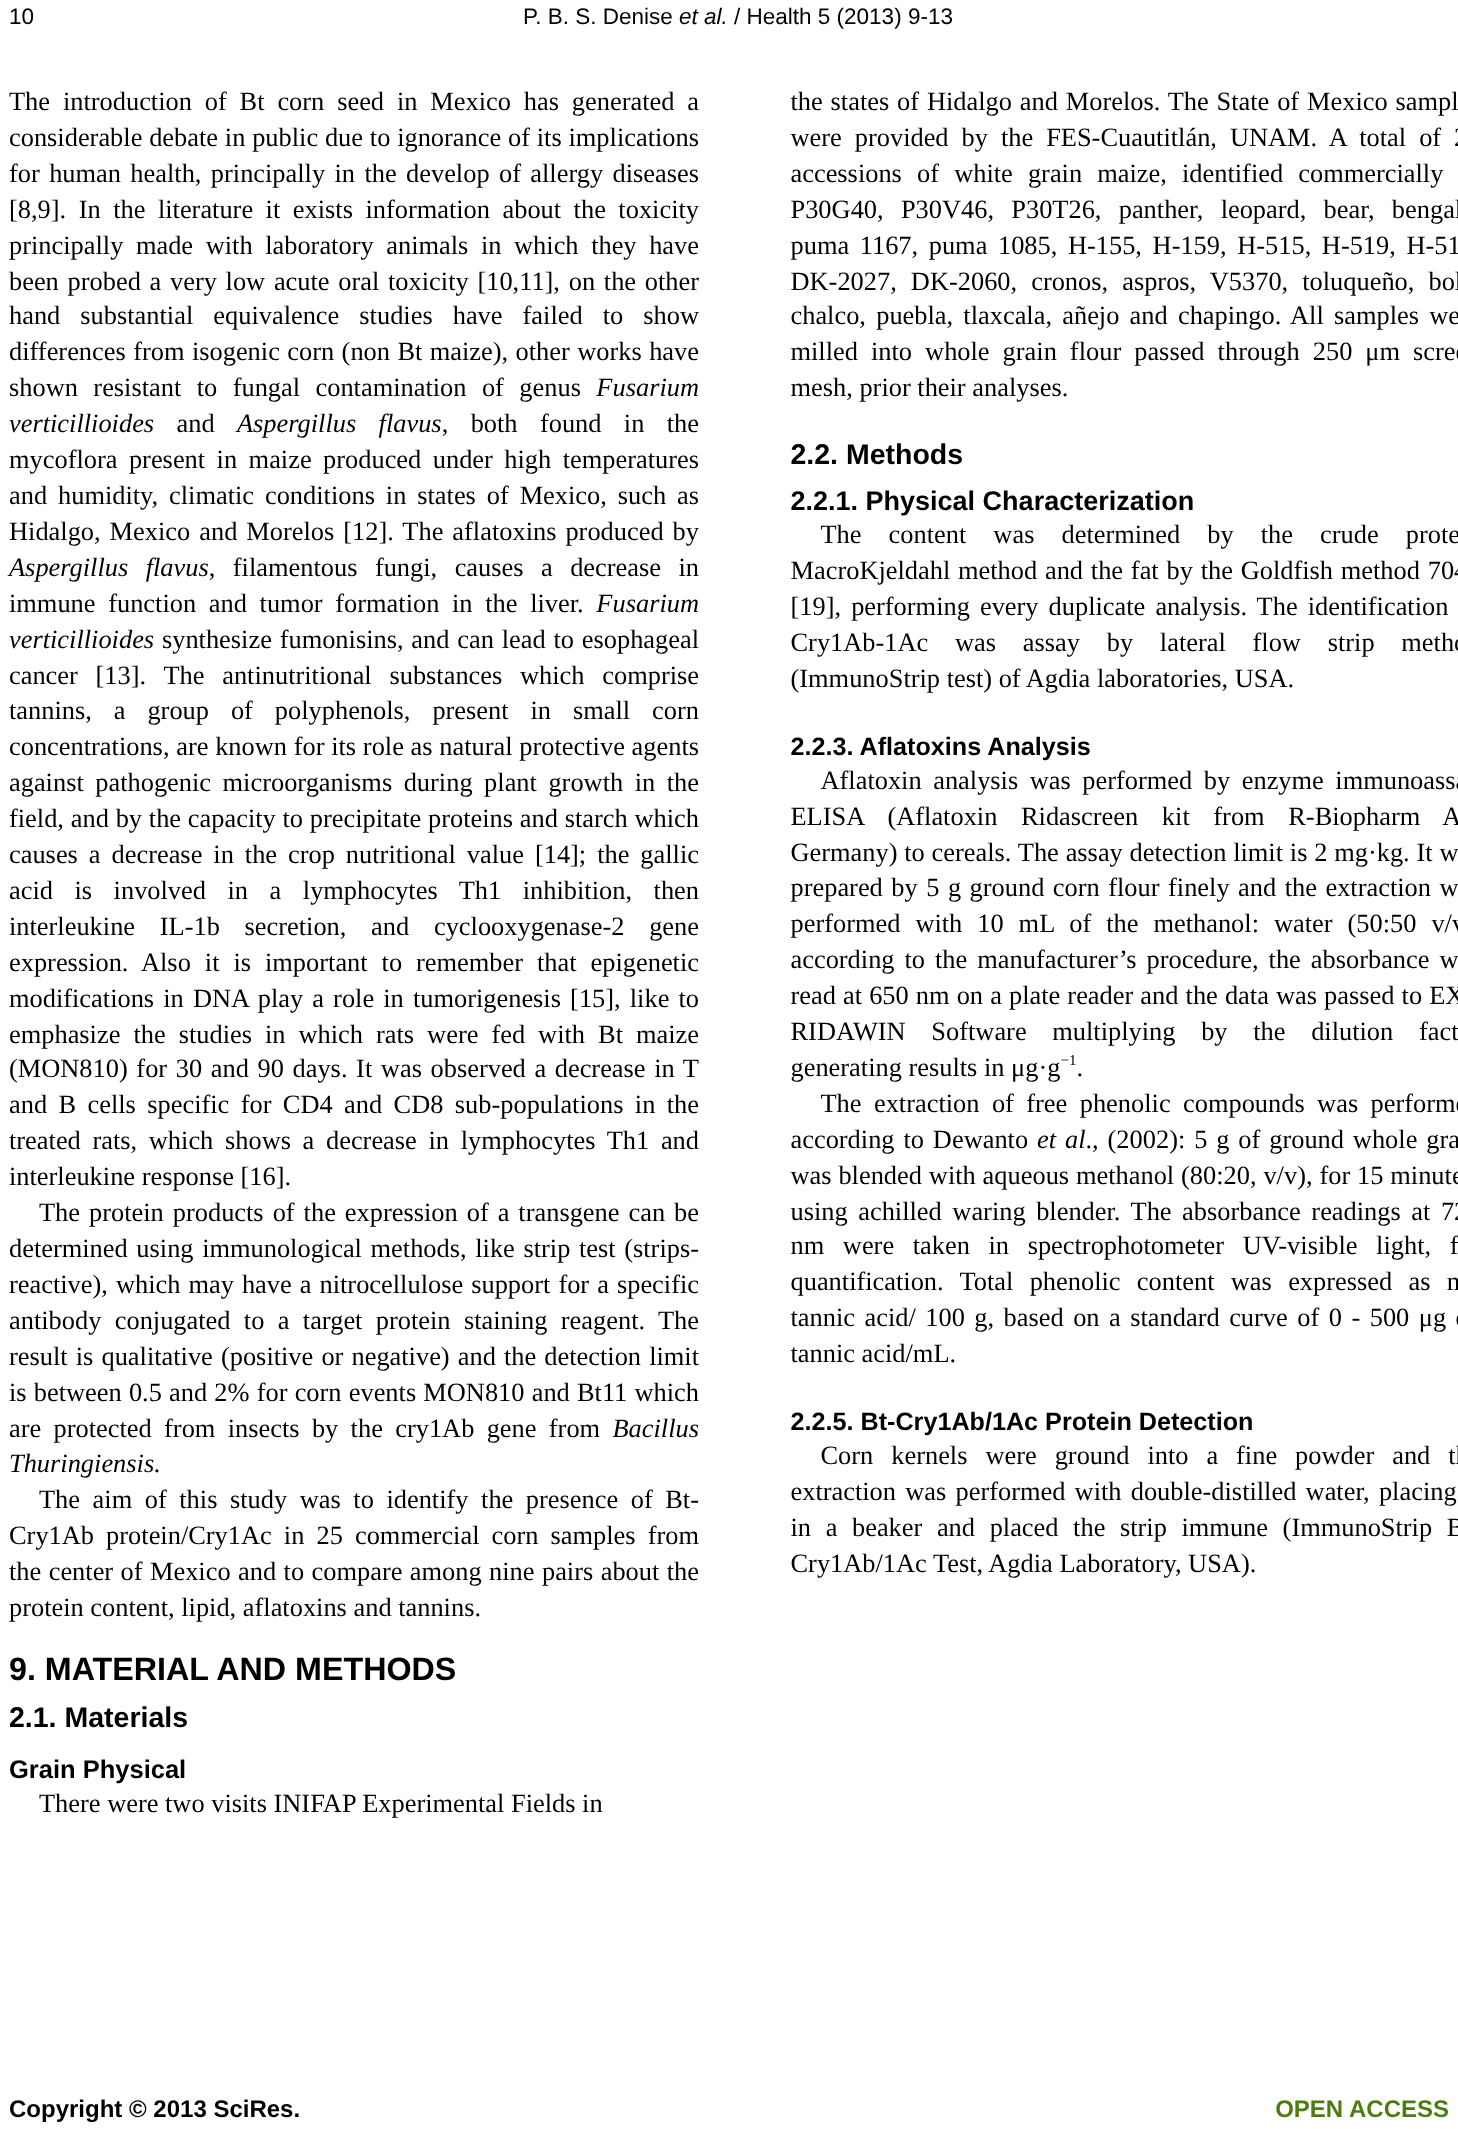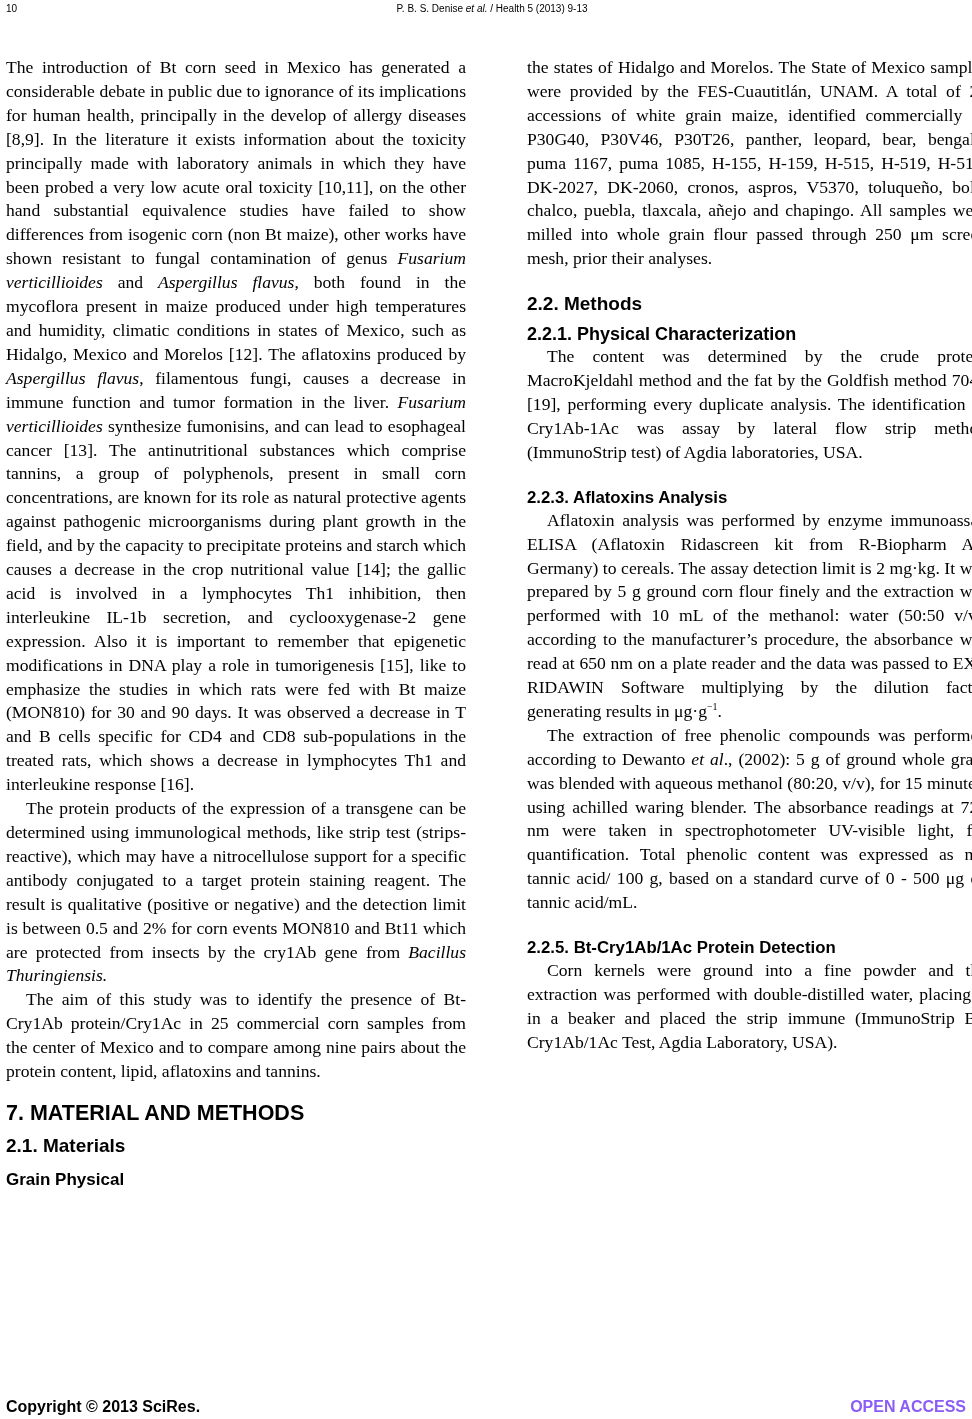--- a/index.html
+++ b/index.html
@@ -1,17 +1,17 @@
 <!DOCTYPE html>
 <html><head>
 <meta charset="utf-8">
 <style>
   html, body { margin:0; padding:0; background:#ffffff; }
   body { width:972px; height:1419px; position:relative; overflow:hidden; color:#000; }
-  .header { position:absolute; top:0; left:0; width:972px; height:26px; font-family:"Liberation Sans", sans-serif; font-size:10px; }
+  .header { position:absolute; top:0; left:0; width:972px; height:26px; font-family:"Liberation Sans", sans-serif; font-size:15px; }
   .page-num { position:absolute; left:6px; top:3px; }
   .running-head { position:absolute; left:0; right:0; top:3px; text-align:center;padding-left:12px; }
   .col { position:absolute; top:56px; font-family:"Liberation Serif", serif; font-size:17.6px; line-height:23.9px; text-align:justify; }
   .col-left { left:6px; width:460px; }
   .col-right { left:527px; width:460px; }
   p { margin:0; }
   p.indent { text-indent:20px; }
   .sec { font-family:"Liberation Sans", sans-serif; font-weight:bold; margin:0; }
   .h1 { font-size:21.5px; line-height:28px; margin-top:15px; }
   .h2 { font-size:19px; line-height:26px; margin-top:6px; }
@@ -29,33 +29,34 @@
 
 <div class="header">
   <span class="page-num">10</span>
   <div class="running-head"><span>P. B. S. Denise </span><em>et al.</em><span> / Health 5 (2013) 9-13</span></div>
 </div>
 
 <div class="col col-left">
   <p><span>The introduction of Bt corn seed in Mexico has generated a considerable debate in public due to ignorance of its implications for human health, principally in the develop of allergy diseases [8,9]. In the literature it exists information about the toxicity principally made with laboratory animals in which they have been probed a very low acute oral toxicity [10,11], on the other hand substantial equivalence studies have failed to show differences from isogenic corn (non Bt maize), other works have shown resistant to fungal contamination of genus </span><em>Fusarium verticillioides</em><span> and </span><em>Aspergillus flavus</em><span>, both found in the mycoflora present in maize produced under high temperatures and humidity, climatic conditions in states of Mexico, such as Hidalgo, Mexico and Morelos [12]. The aflatoxins produced by </span><em>Aspergillus flavus</em><span>, filamentous fungi, causes a decrease in immune function and tumor formation in the liver. </span><em>Fusarium verticillioides</em><span> synthesize fumonisins, and can lead to esophageal cancer [13]. The antinutritional substances which comprise tannins, a group of polyphenols, present in small corn concentrations, are known for its role as natural protective agents against pathogenic microorganisms during plant growth in the field, and by the capacity to precipitate proteins and starch which causes a decrease in the crop nutritional value [14]; the gallic acid is involved in a lymphocytes Th1 inhibition, then interleukine IL-1b secretion, and cyclooxygenase-2 gene expression. Also it is important to remember that epigenetic modifications in DNA play a role in tumorigenesis [15], like to emphasize the studies in which rats were fed with Bt maize (MON810) for 30 and 90 days. It was observed a decrease in T and B cells specific for CD4 and CD8 sub-populations in the treated rats, which shows a decrease in lymphocytes Th1 and interleukine response [16].</span></p>
   <p class="indent"><span>The protein products of the expression of a transgene can be determined using immunological methods, like strip test (strips-reactive), which may have a nitrocellulose support for a specific antibody conjugated to a target protein staining reagent. The result is qualitative (positive or negative) and the detection limit is between 0.5 and 2% for corn events MON810 and Bt11 which are protected from insects by the cry1Ab gene from </span><em>Bacillus Thuringiensis.</em></p>
   <p class="indent">The aim of this study was to identify the presence of Bt-Cry1Ab protein/Cry1Ac in 25 commercial corn samples from the center of Mexico and to compare among nine pairs about the protein content, lipid, aflatoxins and tannins.</p>
-  <h1 class="sec h1">7. MATERIAL AND METHODS</h1>
+  <h1 class="sec h1">9. MATERIAL AND METHODS</h1>
   <h2 class="sec h2">2.1. Materials</h2>
   <h3 class="sec h3">Grain Physical</h3>
+  <p class="indent">There were two visits INIFAP Experimental Fields in</p>
 </div>
 
 <div class="col col-right">
   <p>the states of Hidalgo and Morelos. The State of Mexico samples were provided by the FES-Cuautitlán, UNAM. A total of 25 accessions of white grain maize, identified commercially as P30G40, P30V46, P30T26, panther, leopard, bear, bengala, puma 1167, puma 1085, H-155, H-159, H-515, H-519, H-516, DK-2027, DK-2060, cronos, aspros, V5370, toluqueño, bola, chalco, puebla, tlaxcala, añejo and chapingo. All samples were milled into whole grain flour passed through 250 μm screen mesh, prior their analyses.</p>
   <h2 class="sec h2b">2.2. Methods</h2>
   <h3 class="sec h3b" style="margin-top:6px;">2.2.1. Physical Characterization</h3>
   <p class="indent">The content was determined by the crude protein MacroKjeldahl method and the fat by the Goldfish method 7044 [19], performing every duplicate analysis. The identification of Cry1Ab-1Ac was assay by lateral flow strip method (ImmunoStrip test) of Agdia laboratories, USA.</p>
   <h3 class="sec h3c">2.2.3. Aflatoxins Analysis</h3>
   <p class="indent"><span>Aflatoxin analysis was performed by enzyme immunoassay ELISA (Aflatoxin Ridascreen kit from R-Biopharm AG Germany) to cereals. The assay detection limit is 2 mg·kg. It was prepared by 5 g ground corn flour finely and the extraction was performed with 10 mL of the methanol: water (50:50 v/v), according to the manufacturer’s procedure, the absorbance was read at 650 nm on a plate reader and the data was passed to EXE RIDAWIN Software multiplying by the dilution factor generating results in μg·g</span><sup style="font-size:10px;line-height:0;">−1</sup><span>.</span></p>
   <p class="indent"><span>The extraction of free phenolic compounds was performed according to Dewanto </span><em>et al</em><span>., (2002): 5 g of ground whole grain was blended with aqueous methanol (80:20, v/v), for 15 minutes, using achilled waring blender. The absorbance readings at 725 nm were taken in spectrophotometer UV-visible light, for quantification. Total phenolic content was expressed as mg tannic acid/ 100 g, based on a standard curve of 0 - 500 μg de tannic acid/mL.</span></p>
   <h3 class="sec h3c">2.2.5. Bt-Cry1Ab/1Ac Protein Detection</h3>
   <p class="indent">Corn kernels were ground into a fine powder and the extraction was performed with double-distilled water, placing it in a beaker and placed the strip immune (ImmunoStrip Bt-Cry1Ab/1Ac Test, Agdia Laboratory, USA).</p>
 </div>
 
 <div class="footer">
   <span class="copyright">Copyright © 2013 SciRes.</span>
-  <span class="open-access" style="color: #8b5cf6;">OPEN ACCESS</span>
+  <span class="open-access" style="color: #4d7c0f;">OPEN ACCESS</span>
 </div>
 
 </body></html>

